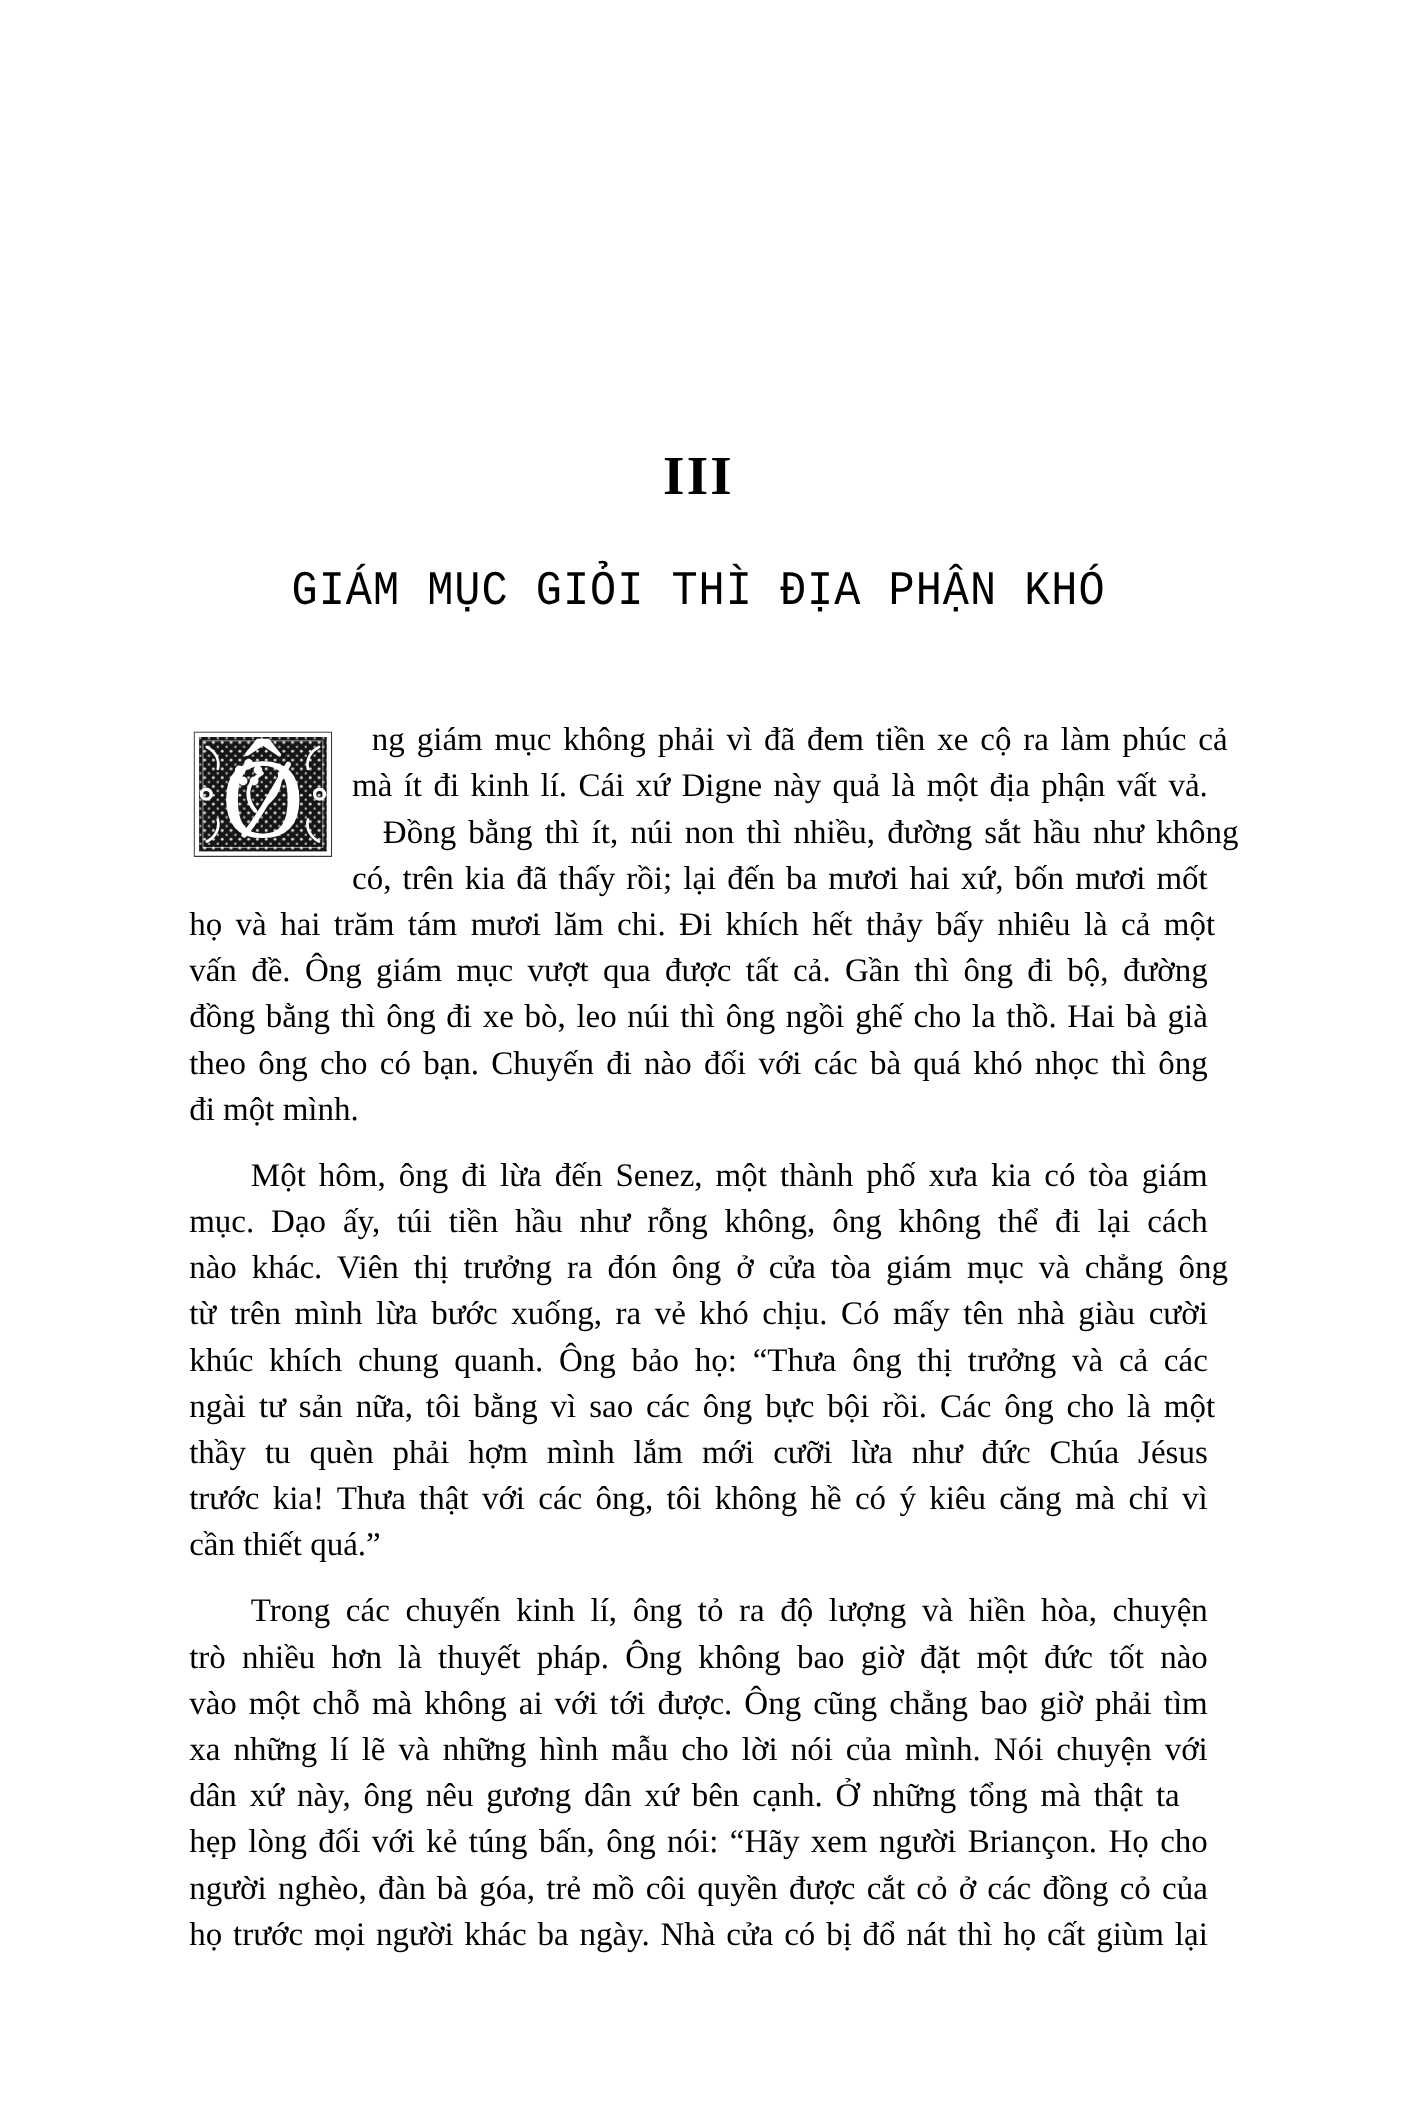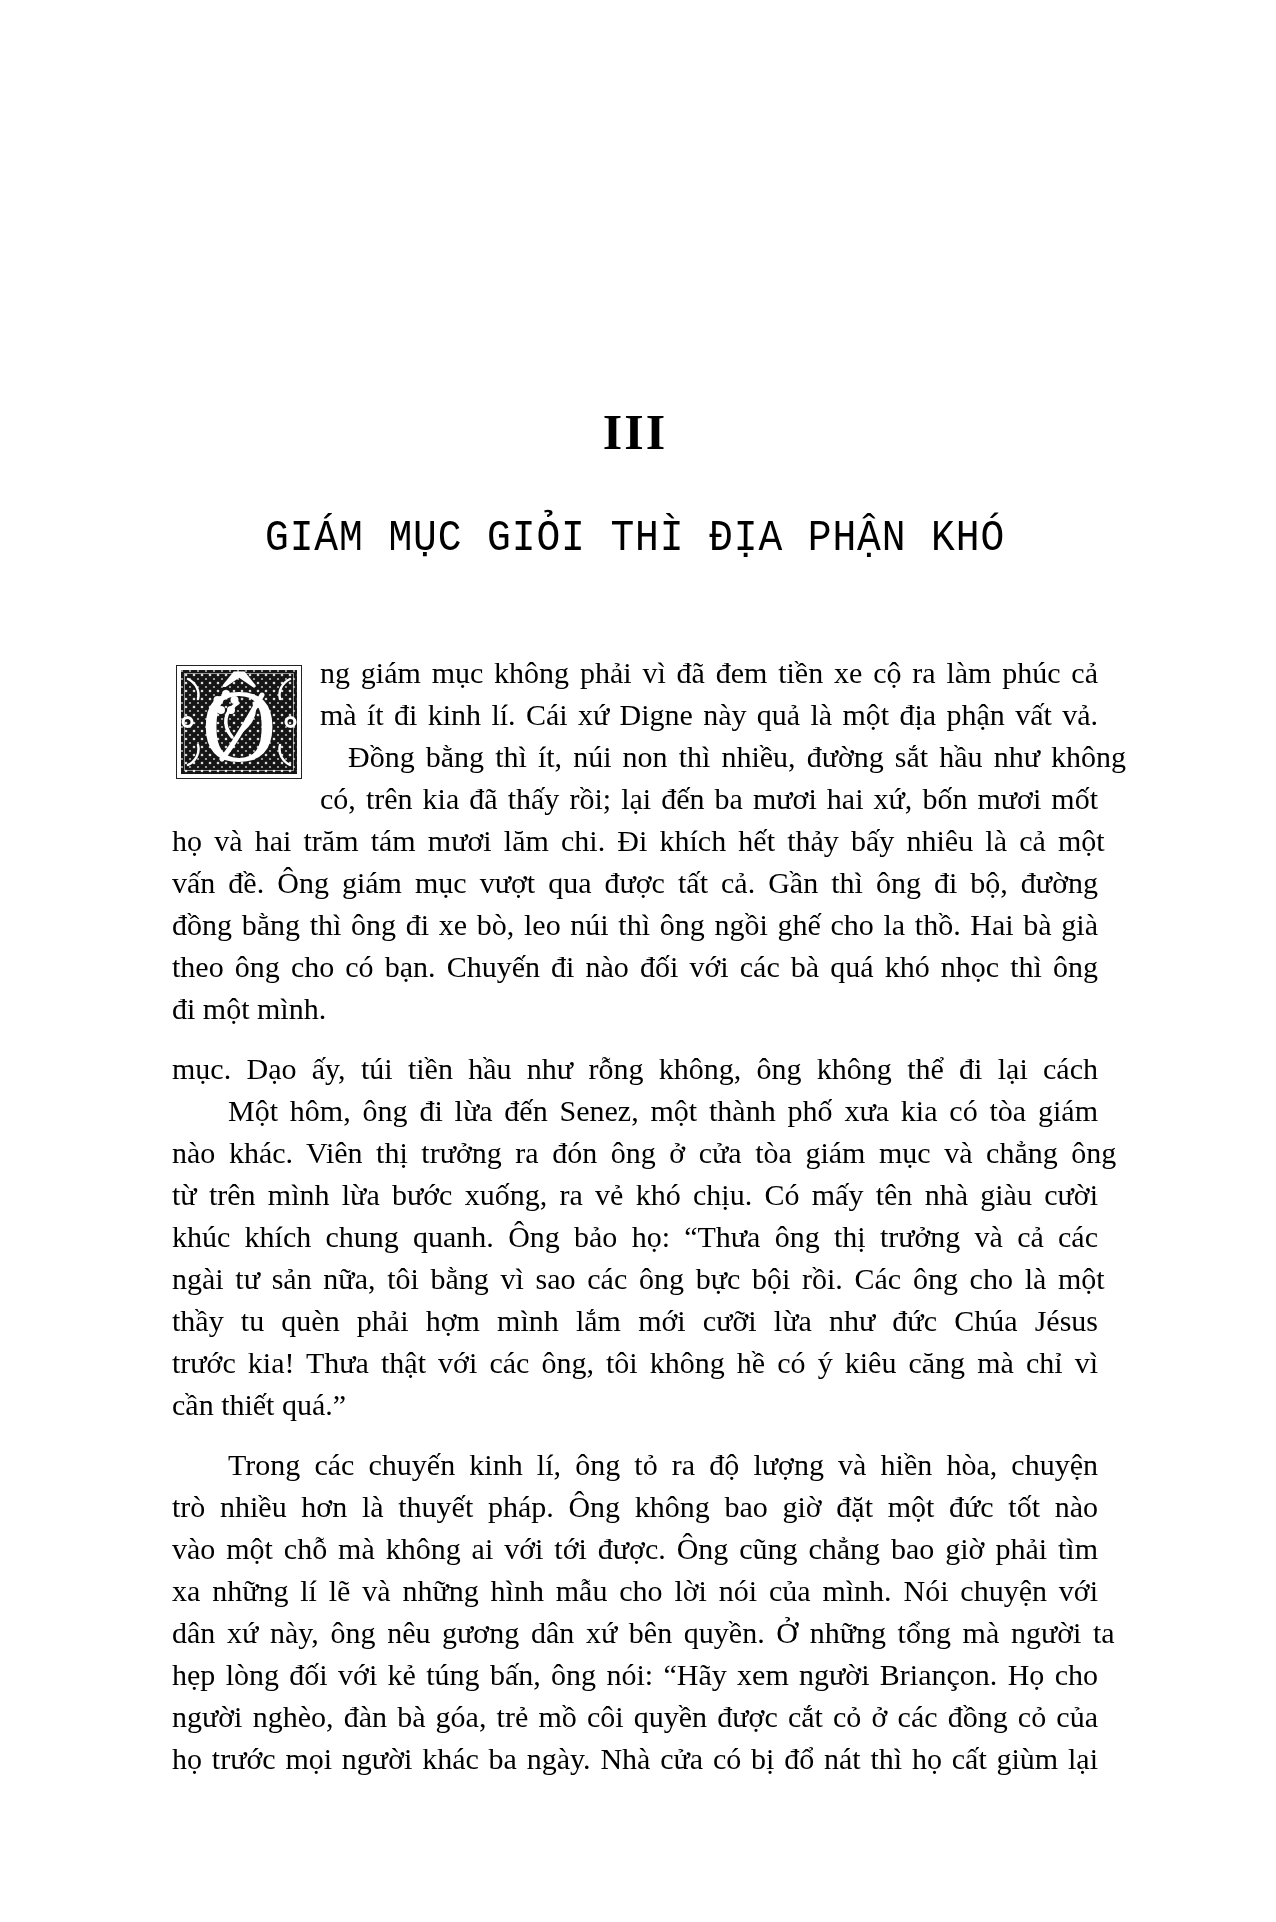--- a/index.html
+++ b/index.html
@@ -78,46 +78,46 @@
         <circle cx="50" cy="37.5" r="3" fill="#151515"></circle>
       </g>
       <circle cx="11.5" cy="57" r="4.5" stroke="#ffffff" stroke-width="3" fill="none"></circle>
       <circle cx="114.5" cy="57" r="4.5" stroke="#ffffff" stroke-width="3" fill="none"></circle>
       <path d="M12,14 C20,18 24,26 22,34" stroke="#ffffff" stroke-width="2.5" fill="none" stroke-linecap="round"></path>
       <path d="M114,14 C106,18 102,26 104,34" stroke="#ffffff" stroke-width="2.5" fill="none" stroke-linecap="round"></path>
       <path d="M12,100 C20,96 24,88 22,80" stroke="#ffffff" stroke-width="2.5" fill="none" stroke-linecap="round"></path>
       <path d="M114,100 C106,96 102,88 104,80" stroke="#ffffff" stroke-width="2.5" fill="none" stroke-linecap="round"></path>
     </svg>
   <div class="para">
-        <div class="line wrap"><span style="word-spacing: 3.32478px;">ng giám mục không phải vì đã đem tiền xe cộ ra làm phúc cả</span></div>
+        <div class="line wrap"><span style="word-spacing: 3.32478px; margin-left: 18px;">ng giám mục không phải vì đã đem tiền xe cộ ra làm phúc cả</span></div>
         <div class="line wrap"><span style="word-spacing: 2.84792px;">mà ít đi kinh lí. Cái xứ Digne này quả là một địa phận vất vả.</span></div>
         <div class="line wrap"><span style="word-spacing: 3.58333px; margin-left: 28px;">Đồng bằng thì ít, núi non thì nhiều, đường sắt hầu như không</span></div>
         <div class="line wrap"><span style="word-spacing: 2.5692px;">có, trên kia đã thấy rồi; lại đến ba mươi hai xứ, bốn mươi mốt</span></div>
         <div class="line"><span style="word-spacing: 4.68359px;">họ và hai trăm tám mươi lăm chi. Đi khích hết thảy bấy nhiêu là cả một</span></div>
         <div class="line"><span style="word-spacing: 5.54167px;">vấn đề. Ông giám mục vượt qua được tất cả. Gần thì ông đi bộ, đường</span></div>
         <div class="line"><span style="word-spacing: 2.19271px;">đồng bằng thì ông đi xe bò, leo núi thì ông ngồi ghế cho la thồ. Hai bà già</span></div>
         <div class="line"><span style="word-spacing: 3.61426px;">theo ông cho có bạn. Chuyến đi nào đối với các bà quá khó nhọc thì ông</span></div>
         <div class="line"><span>đi một mình.</span></div>
       </div>
       <div class="para">
+        <div class="line first"><span style="word-spacing: 4.35379px;">Một hôm, ông đi lừa đến Senez, một thành phố xưa kia có tòa giám</span></div>
         <div class="line"><span style="word-spacing: 7.81138px;">mục. Dạo ấy, túi tiền hầu như rỗng không, ông không thể đi lại cách</span></div>
-        <div class="line first"><span style="word-spacing: 4.35379px;">Một hôm, ông đi lừa đến Senez, một thành phố xưa kia có tòa giám</span></div>
         <div class="line"><span style="word-spacing: 6.06354px;">nào khác. Viên thị trưởng ra đón ông ở cửa tòa giám mục và chẳng ông</span></div>
         <div class="line"><span style="word-spacing: 4.79479px;">từ trên mình lừa bước xuống, ra vẻ khó chịu. Có mấy tên nhà giàu cười</span></div>
         <div class="line"><span style="word-spacing: 6.75841px;">khúc khích chung quanh. Ông bảo họ: “Thưa ông thị trưởng và cả các</span></div>
         <div class="line"><span style="word-spacing: 4.21048px;">ngài tư sản nữa, tôi bằng vì sao các ông bực bội rồi. Các ông cho là một</span></div>
         <div class="line"><span style="word-spacing: 9.6899px;">thầy tu quèn phải hợm mình lắm mới cưỡi lừa như đức Chúa Jésus</span></div>
         <div class="line"><span style="word-spacing: 4.58594px;">trước kia! Thưa thật với các ông, tôi không hề có ý kiêu căng mà chỉ vì</span></div>
         <div class="line"><span>cần thiết quá.”</span></div>
       </div>
       <div class="para">
         <div class="line first"><span style="word-spacing: 6.66466px;">Trong các chuyến kinh lí, ông tỏ ra độ lượng và hiền hòa, chuyện</span></div>
         <div class="line"><span style="word-spacing: 7.18862px;">trò nhiều hơn là thuyết pháp. Ông không bao giờ đặt một đức tốt nào</span></div>
         <div class="line"><span style="word-spacing: 3.42917px;">vào một chỗ mà không ai với tới được. Ông cũng chẳng bao giờ phải tìm</span></div>
         <div class="line"><span style="word-spacing: 4.34792px;">xa những lí lẽ và những hình mẫu cho lời nói của mình. Nói chuyện với</span></div>
-        <div class="line"><span style="word-spacing: 4.17083px;">dân xứ này, ông nêu gương dân xứ bên quyền. Ở những tổng mà người ta</span></div>
+        <div class="line"><span style="word-spacing: 4.17083px;">dân xứ này, ông nêu gương dân xứ bên cạnh. Ở những tổng mà thật ta</span></div>
         <div class="line"><span style="word-spacing: 2.84487px;">hẹp lòng đối với kẻ túng bấn, ông nói: “Hãy xem người Briançon. Họ cho</span></div>
         <div class="line"><span style="word-spacing: 2.67871px;">người nghèo, đàn bà góa, trẻ mồ côi quyền được cắt cỏ ở các đồng cỏ của</span></div>
         <div class="line"><span style="word-spacing: 2.31342px;">họ trước mọi người khác ba ngày. Nhà cửa có bị đổ nát thì họ cất giùm lại</span></div>
       </div>
     </div>
 
 </div>
 
 </body></html>

